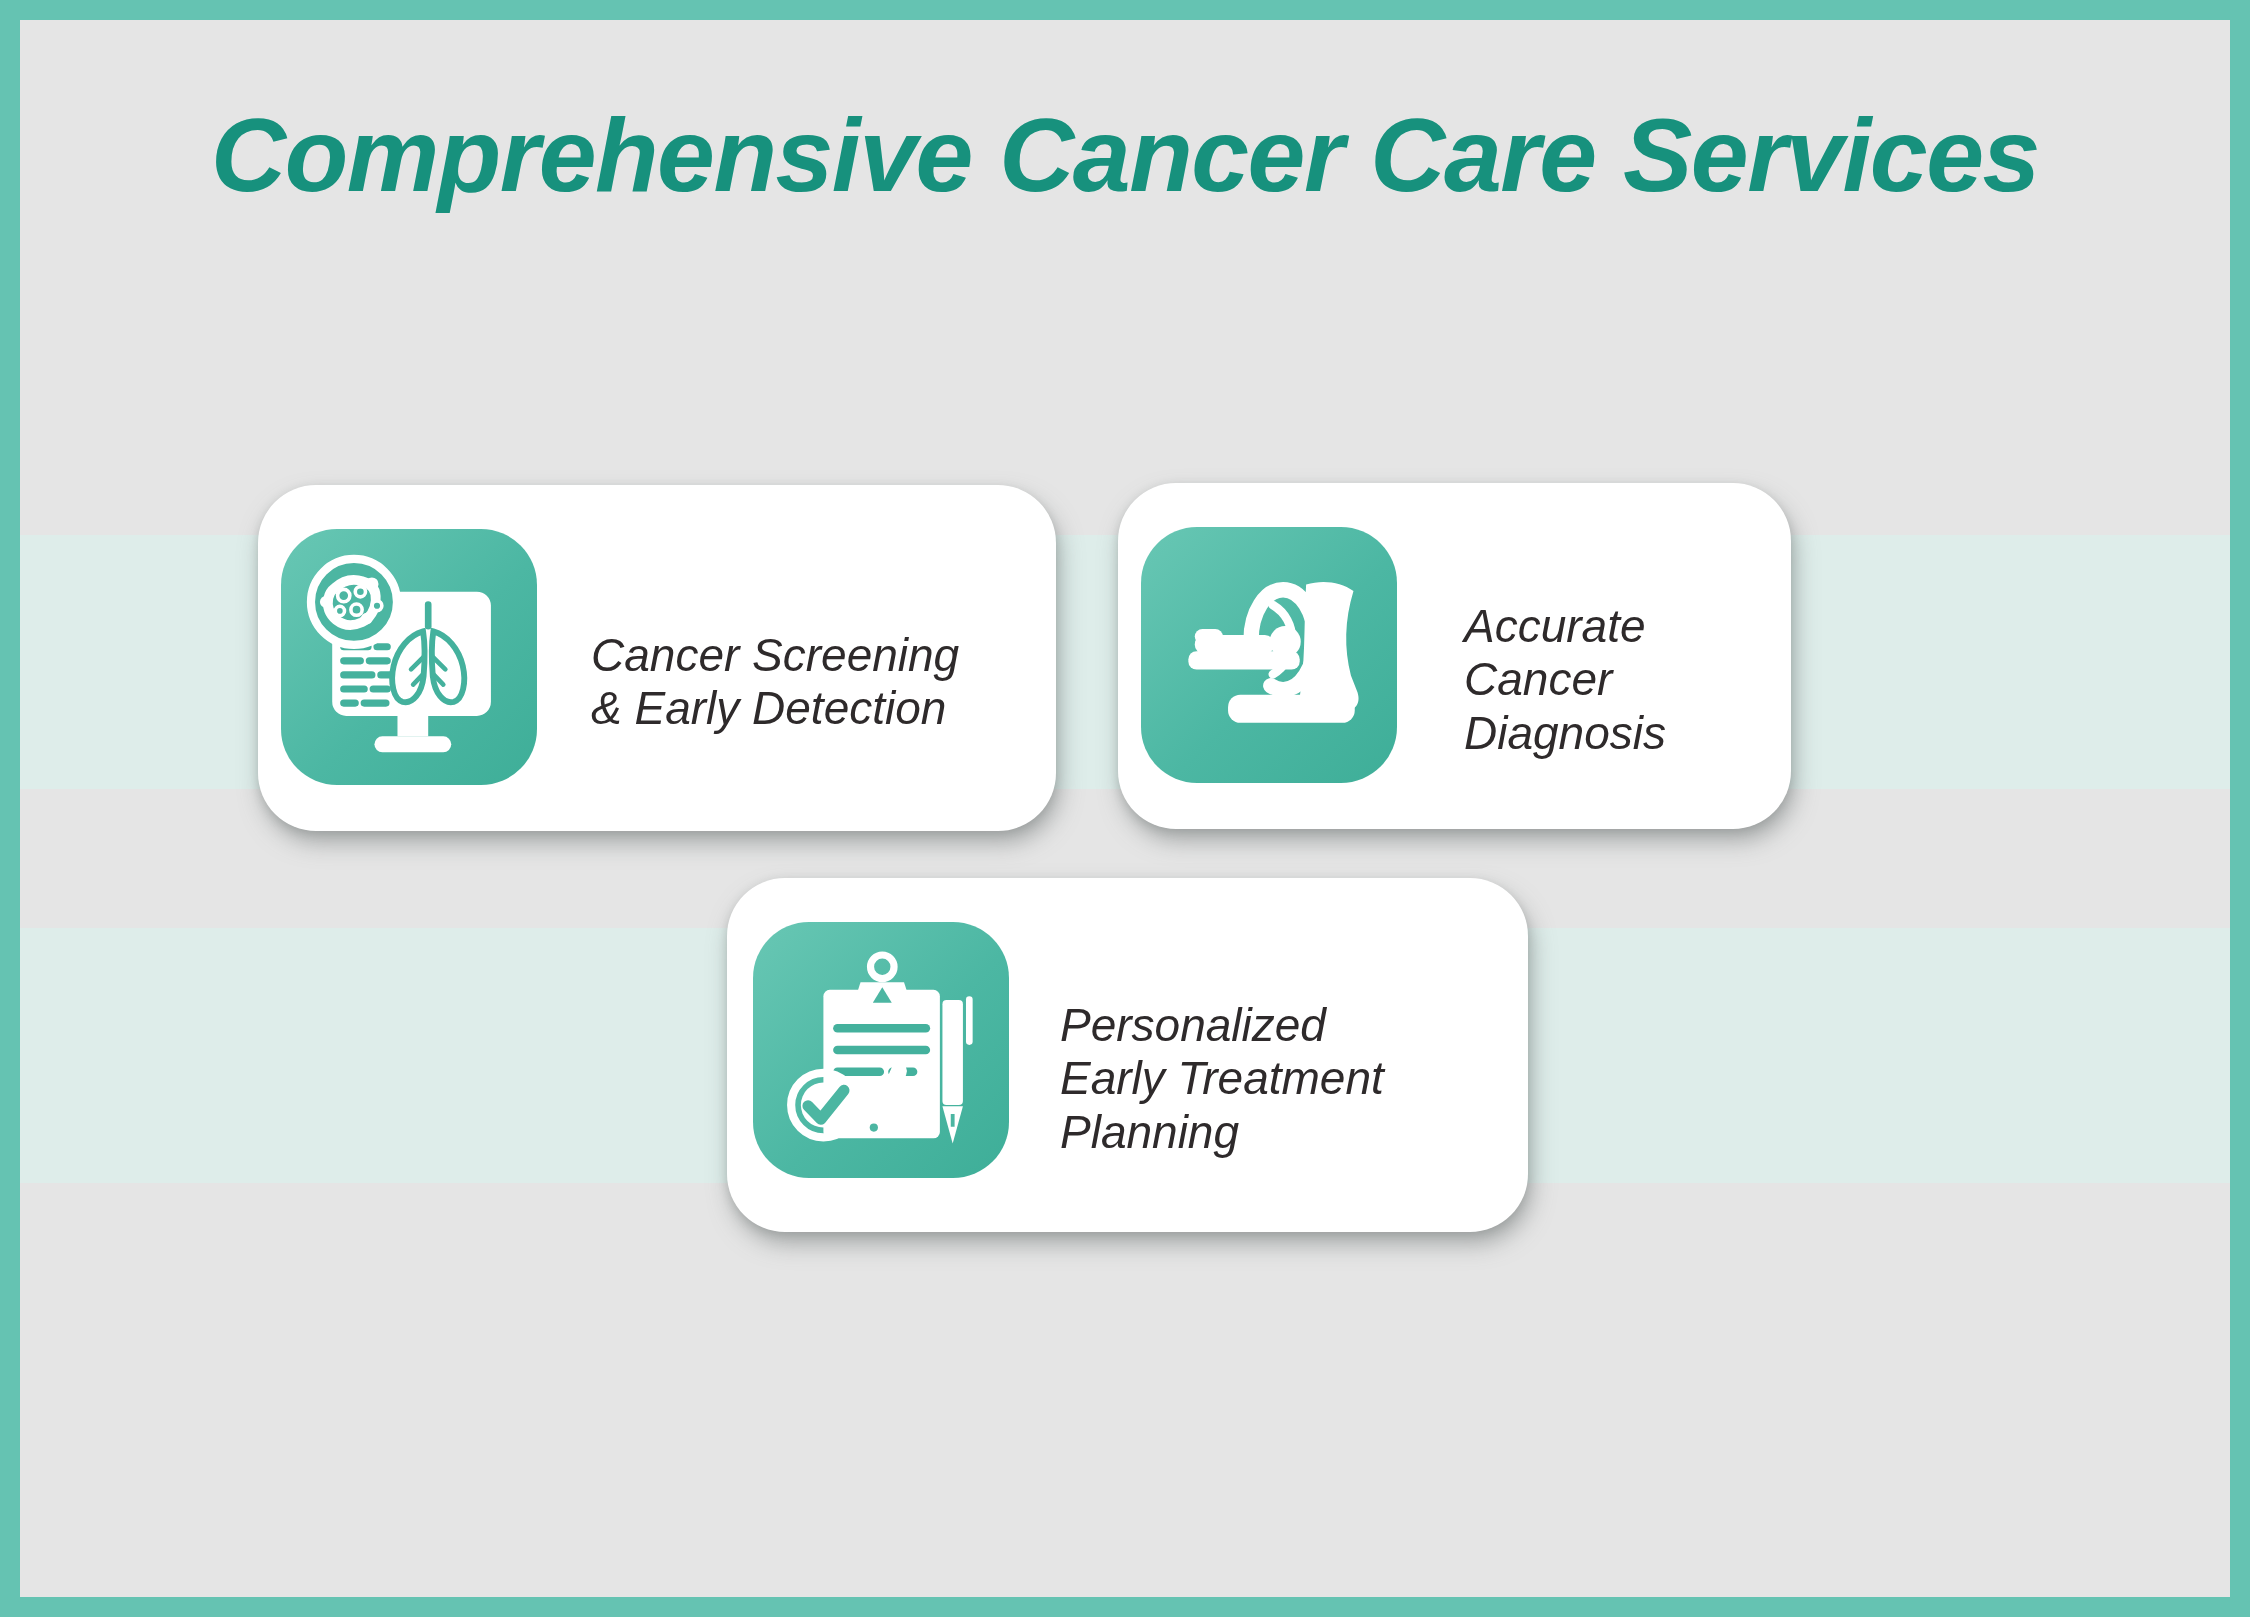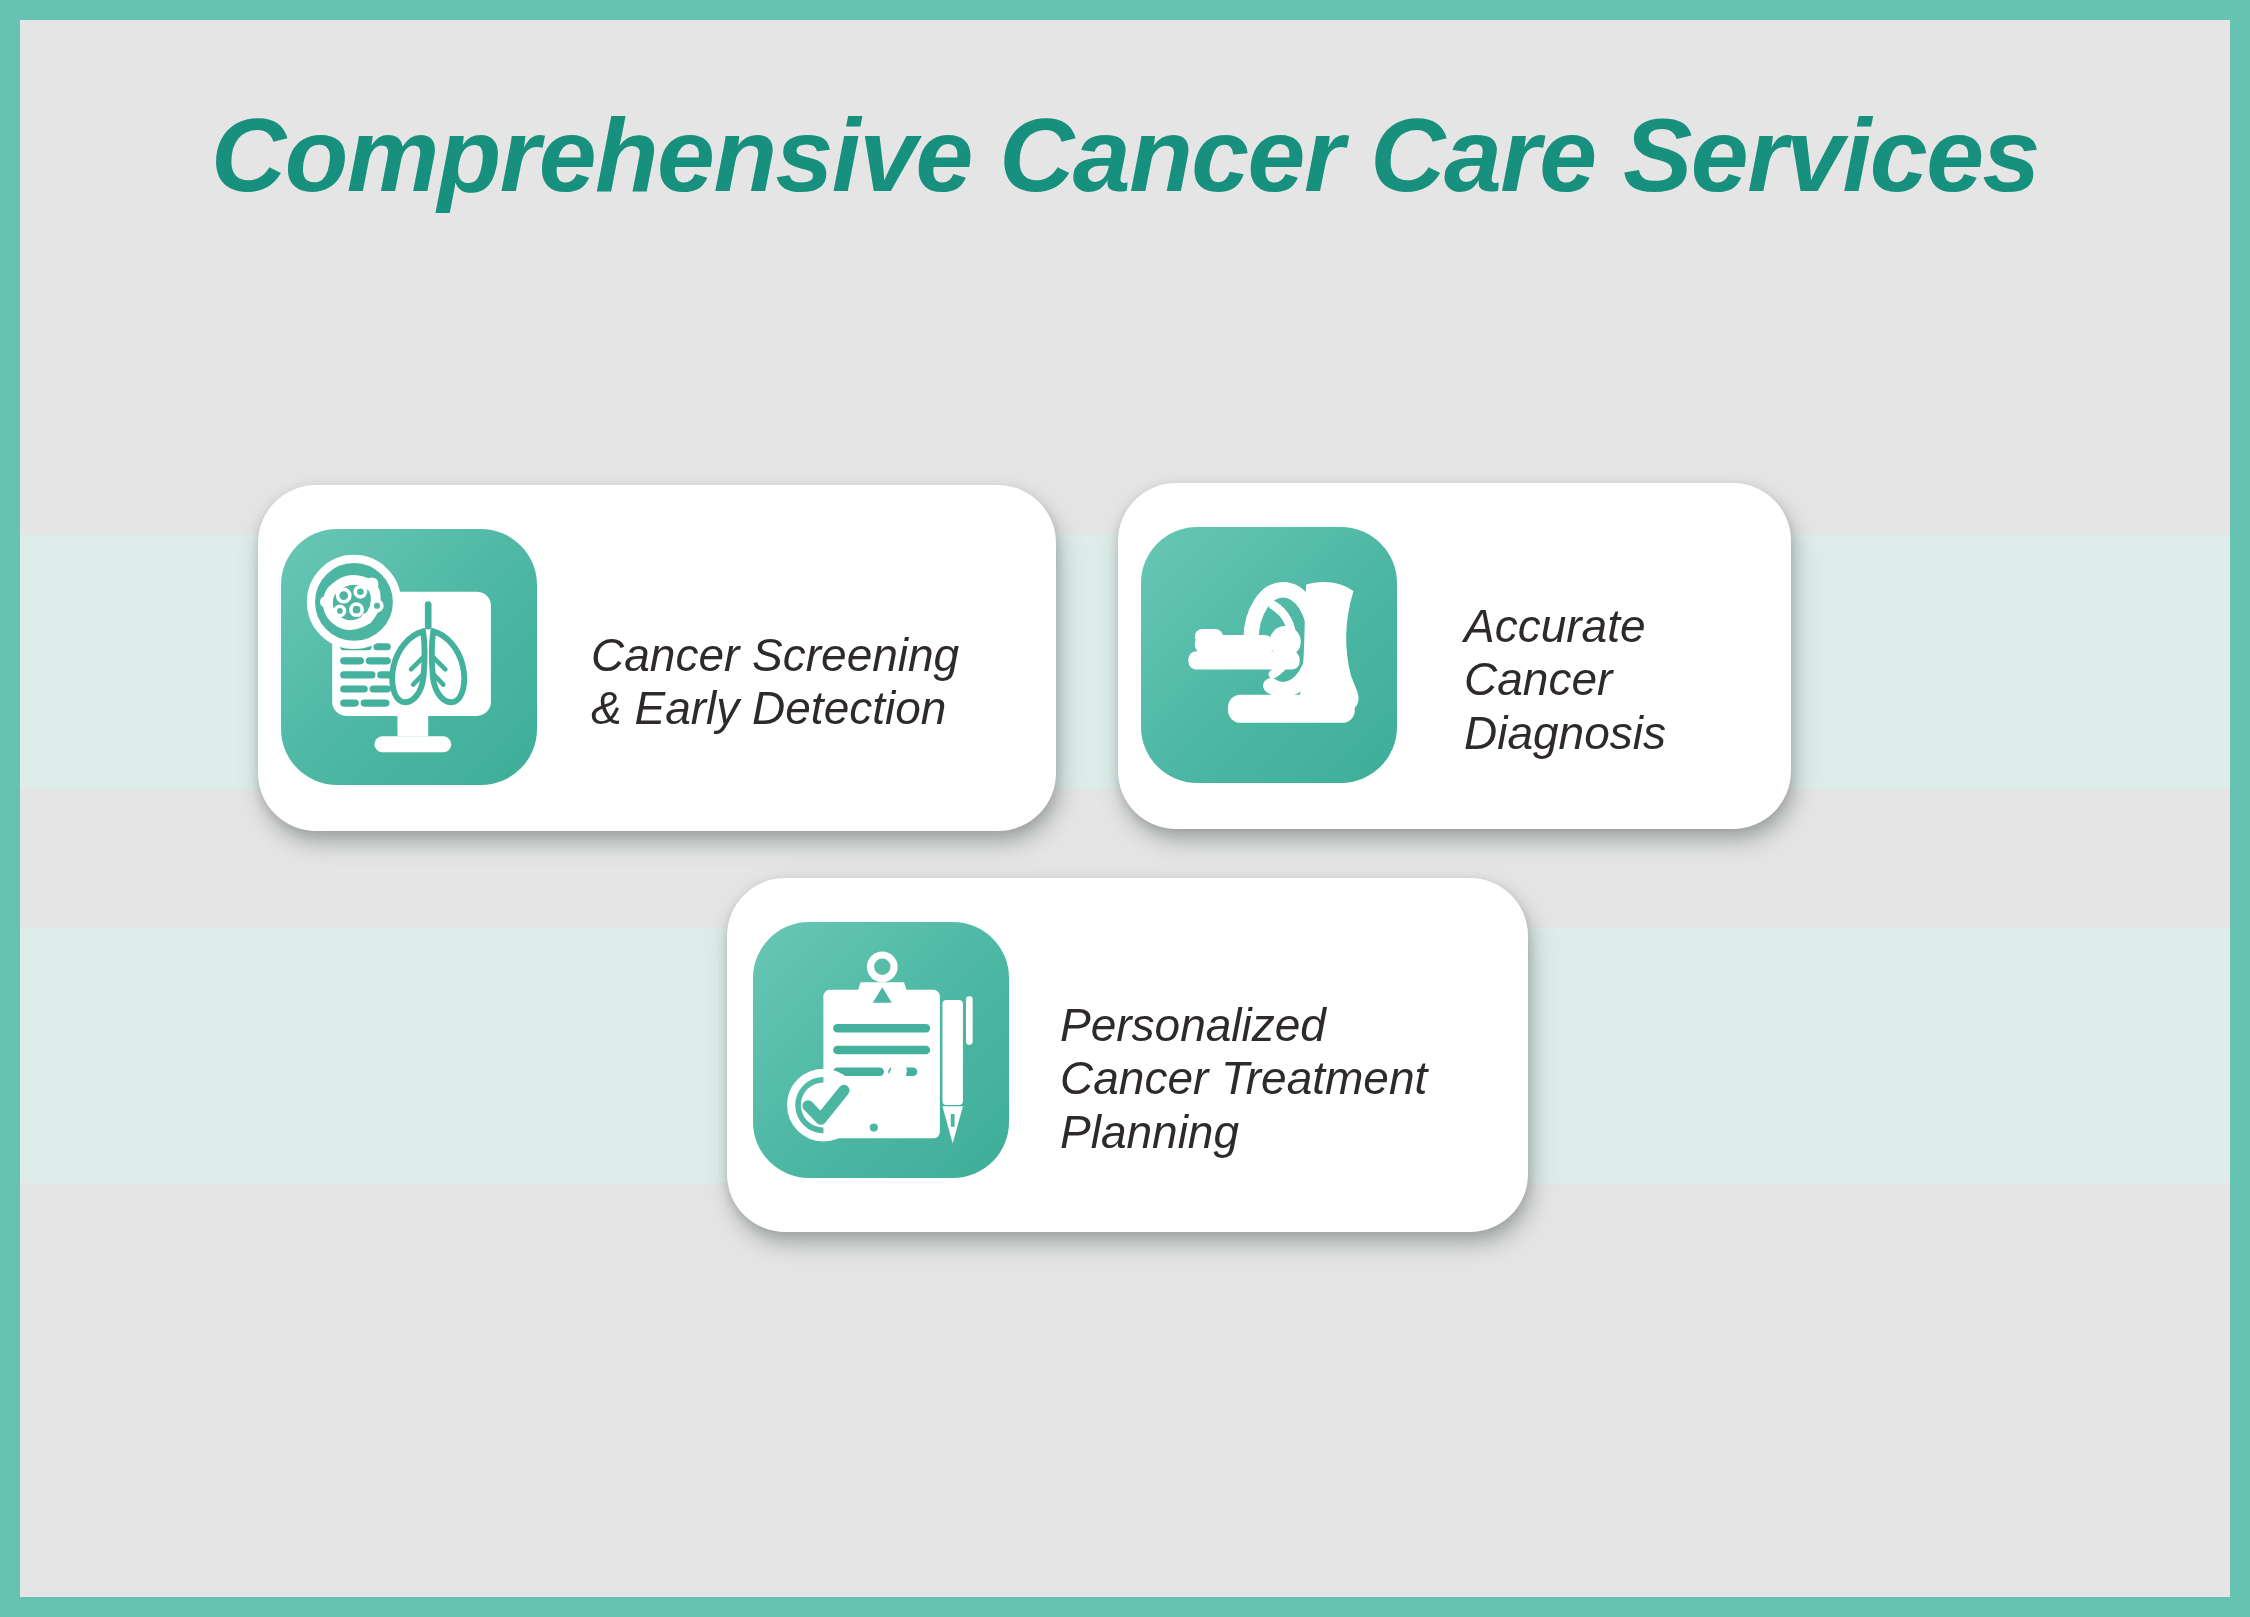--- a/index.html
+++ b/index.html
@@ -160,17 +160,17 @@
         <g fill="#fff">
           <rect x="74" y="30.5" width="8" height="41" rx="1.6"></rect>
           <path d="M74,72 L78,86.5 L82,72 Z"></path>
           <rect x="83.2" y="29" width="2.6" height="19" rx="1.3"></rect>
         </g>
         <line x1="78" y1="75" x2="78" y2="80" stroke="#4CB6A2" stroke-width="1.5"></line>
       </svg>
     </div>
     <div class="label-wrap">
       <div class="label">Personalized
-Cancer Treatment
+Early Treatment
 Planning</div>
     </div>
   </div>
 </div>
 
 </body></html>

